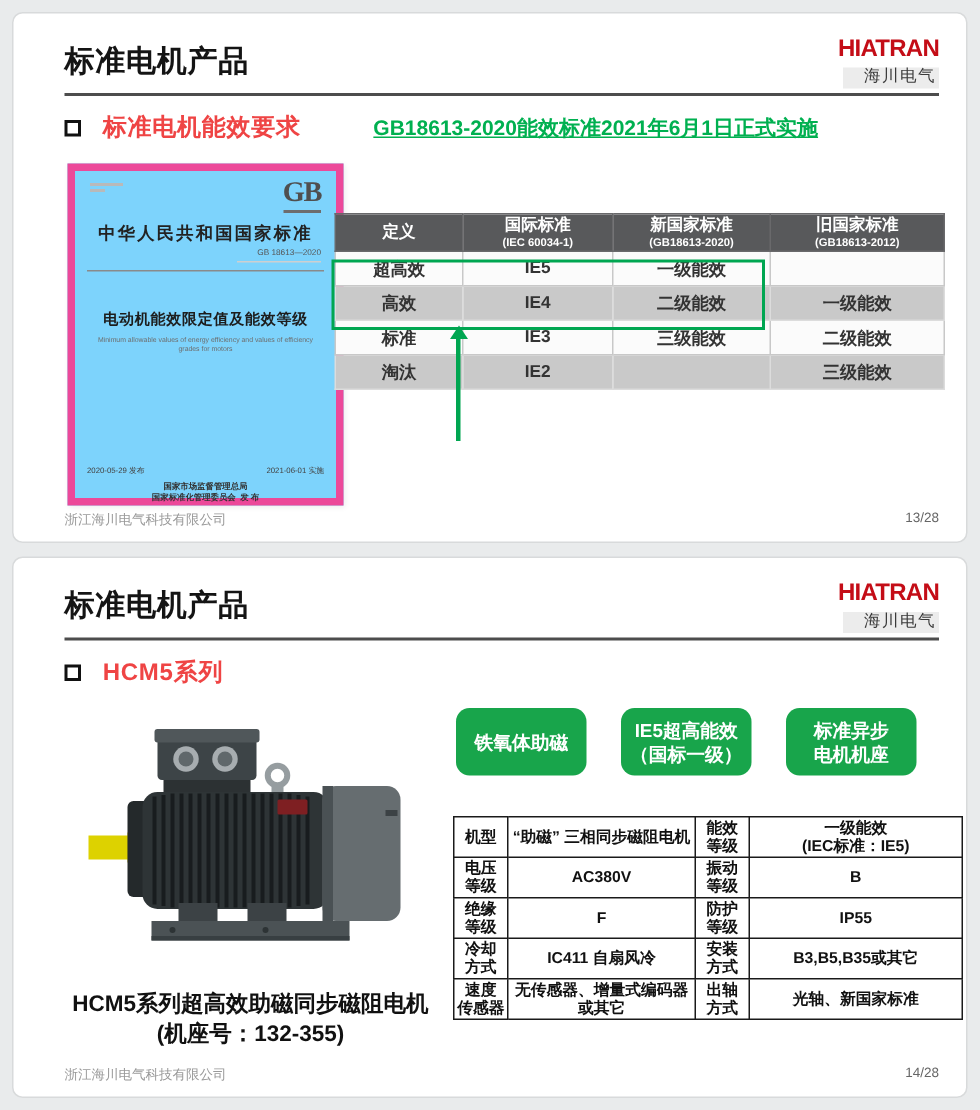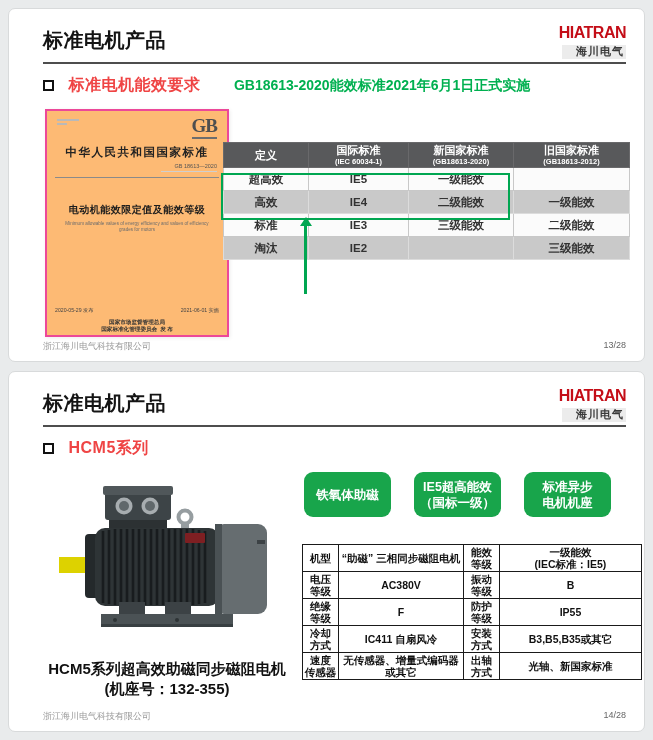--- a/index.html
+++ b/index.html
@@ -22,45 +22,45 @@
   .slide-title {
     position:absolute; left:34px; top:18px;
     font-size:20px; font-weight:bold; color:#141414; letter-spacing:.5px;
   }
   .logo { position:absolute; right:18px; top:15px; text-align:right; }
   .logo-en {
     font-size:16px; font-weight:800; color:#c40d17; letter-spacing:-.5px;
     line-height:17px; font-family:"Liberation Sans",sans-serif;
   }
   .logo-cn {
-    display:inline-block; font-size:11px; font-weight:bold; color:#3a3a3a;
+    display:inline-block; font-size:11px; font-weight:normal; color:#3a3a3a;
     background:#ececec; padding:0 2px 1px 14px; line-height:13px; letter-spacing:1px;
   }
   .title-rule {
     position:absolute; left:34px; right:18px; top:53px;
     height:2px; background:#4d4d4d;
   }
   .section-row { position:absolute; left:34px; top:66px; white-space:nowrap; }
   .bullet {
     display:inline-block; width:11px; height:11px;
     border:2.4px solid #111; margin-right:10px; vertical-align:-1px;
   }
   .section-title { font-size:16px; font-weight:bold; color:#ef4444; letter-spacing:.5px; }
-  .section-note { margin-left:29px; font-size:14px; font-weight:bold; color:#00B050; }
+  .section-note { margin-left:44px; font-size:14px; font-weight:bold; color:#00B050;text-decoration:underline; }
 
   .footer {
     position:absolute; left:34px; right:18px; bottom:8px;
     font-size:9px; color:#999; display:flex; justify-content:space-between;
   }
   .footer .pagenum { color:#666; }
 
   
   .gb-cover {
     position:absolute; left:36px; top:100px; width:184px; height:228px;
-    background:#fdba74; border:2px solid #ec4899;
+    background:#7dd3fc; border:5px solid #ec4899;
     box-shadow:1px 1px 4px rgba(0,0,0,.08);
     font-family:"Liberation Serif","DejaVu Serif",serif; color:#333;
   }
   .gb-ics { position:absolute; left:10px; top:8px; }
   .gb-ics i { display:block; width:22px; height:2px; background:#b9b9b9; margin-bottom:2px; }
   .gb-ics i:last-child { width:10px; }
   .gb-logo {
     position:absolute; right:10px; top:4px;
     font-size:19px; font-weight:900; letter-spacing:-1px; color:#4f4f4f;
     border-bottom:2px solid #6d6d6d;

